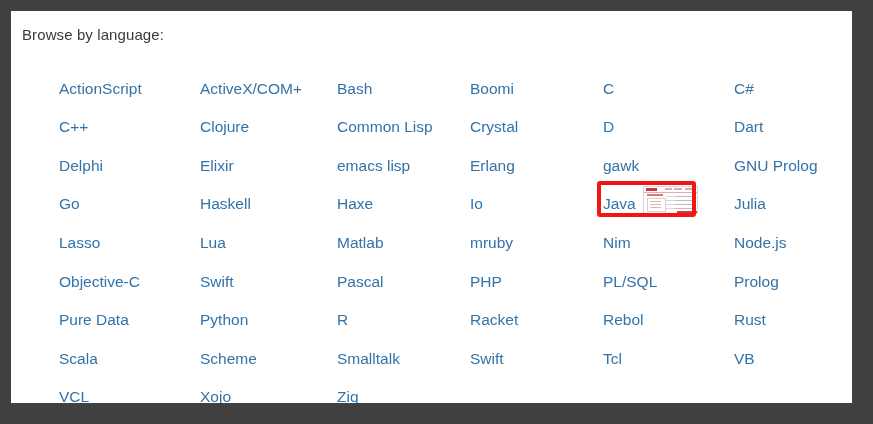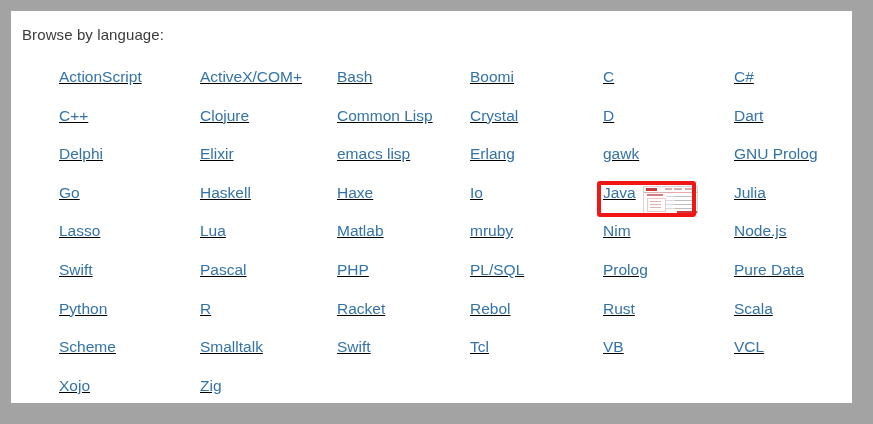--- a/index.html
+++ b/index.html
@@ -12,21 +12,21 @@
     height: 424px;
     overflow: hidden;
     font-family: "Liberation Sans", sans-serif;
   }
 
   #frame {
     position: absolute;
     left: 0; top: 0;
     width: 873px;
     height: 424px;
-    background: #a3a3a3;
+    background: #404040;
   }
 
   #page {
     position: absolute;
     left: 11px;
     top: 11px;
     width: 841px;
     height: 392px;
     background: #ffffff;
     overflow: hidden;
@@ -47,23 +47,22 @@
     left: 48px;
     top: 58px;
     width: 790px;
     display: grid;
     grid-template-columns: 141px 137px 133px 133px 131px 115px;
     grid-auto-rows: 38.6px;
   }
 
   .lang-cell {
     display: flex;
-    align-items: flex-start;
+    align-items: center;
     position: relative;
-    text-decoration: underline;
   }
 
   .lang-link {
     font-size: 15.5px;
     color: #3373a8;
     text-decoration: none;
     line-height: 1;
     white-space: nowrap;
     cursor: pointer;
   }
@@ -250,20 +249,23 @@
         <div class="lang-cell">
           <a class="lang-link">mruby</a>
         </div>
         <div class="lang-cell">
           <a class="lang-link">Nim</a>
         </div>
         <div class="lang-cell">
           <a class="lang-link">Node.js</a>
         </div>
         <div class="lang-cell">
+          <a class="lang-link">Objective-C</a>
+        </div>
+        <div class="lang-cell">
           <a class="lang-link">Swift</a>
         </div>
         <div class="lang-cell">
           <a class="lang-link">Pascal</a>
         </div>
         <div class="lang-cell">
           <a class="lang-link">PHP</a>
         </div>
         <div class="lang-cell">
           <a class="lang-link">PL/SQL</a>

